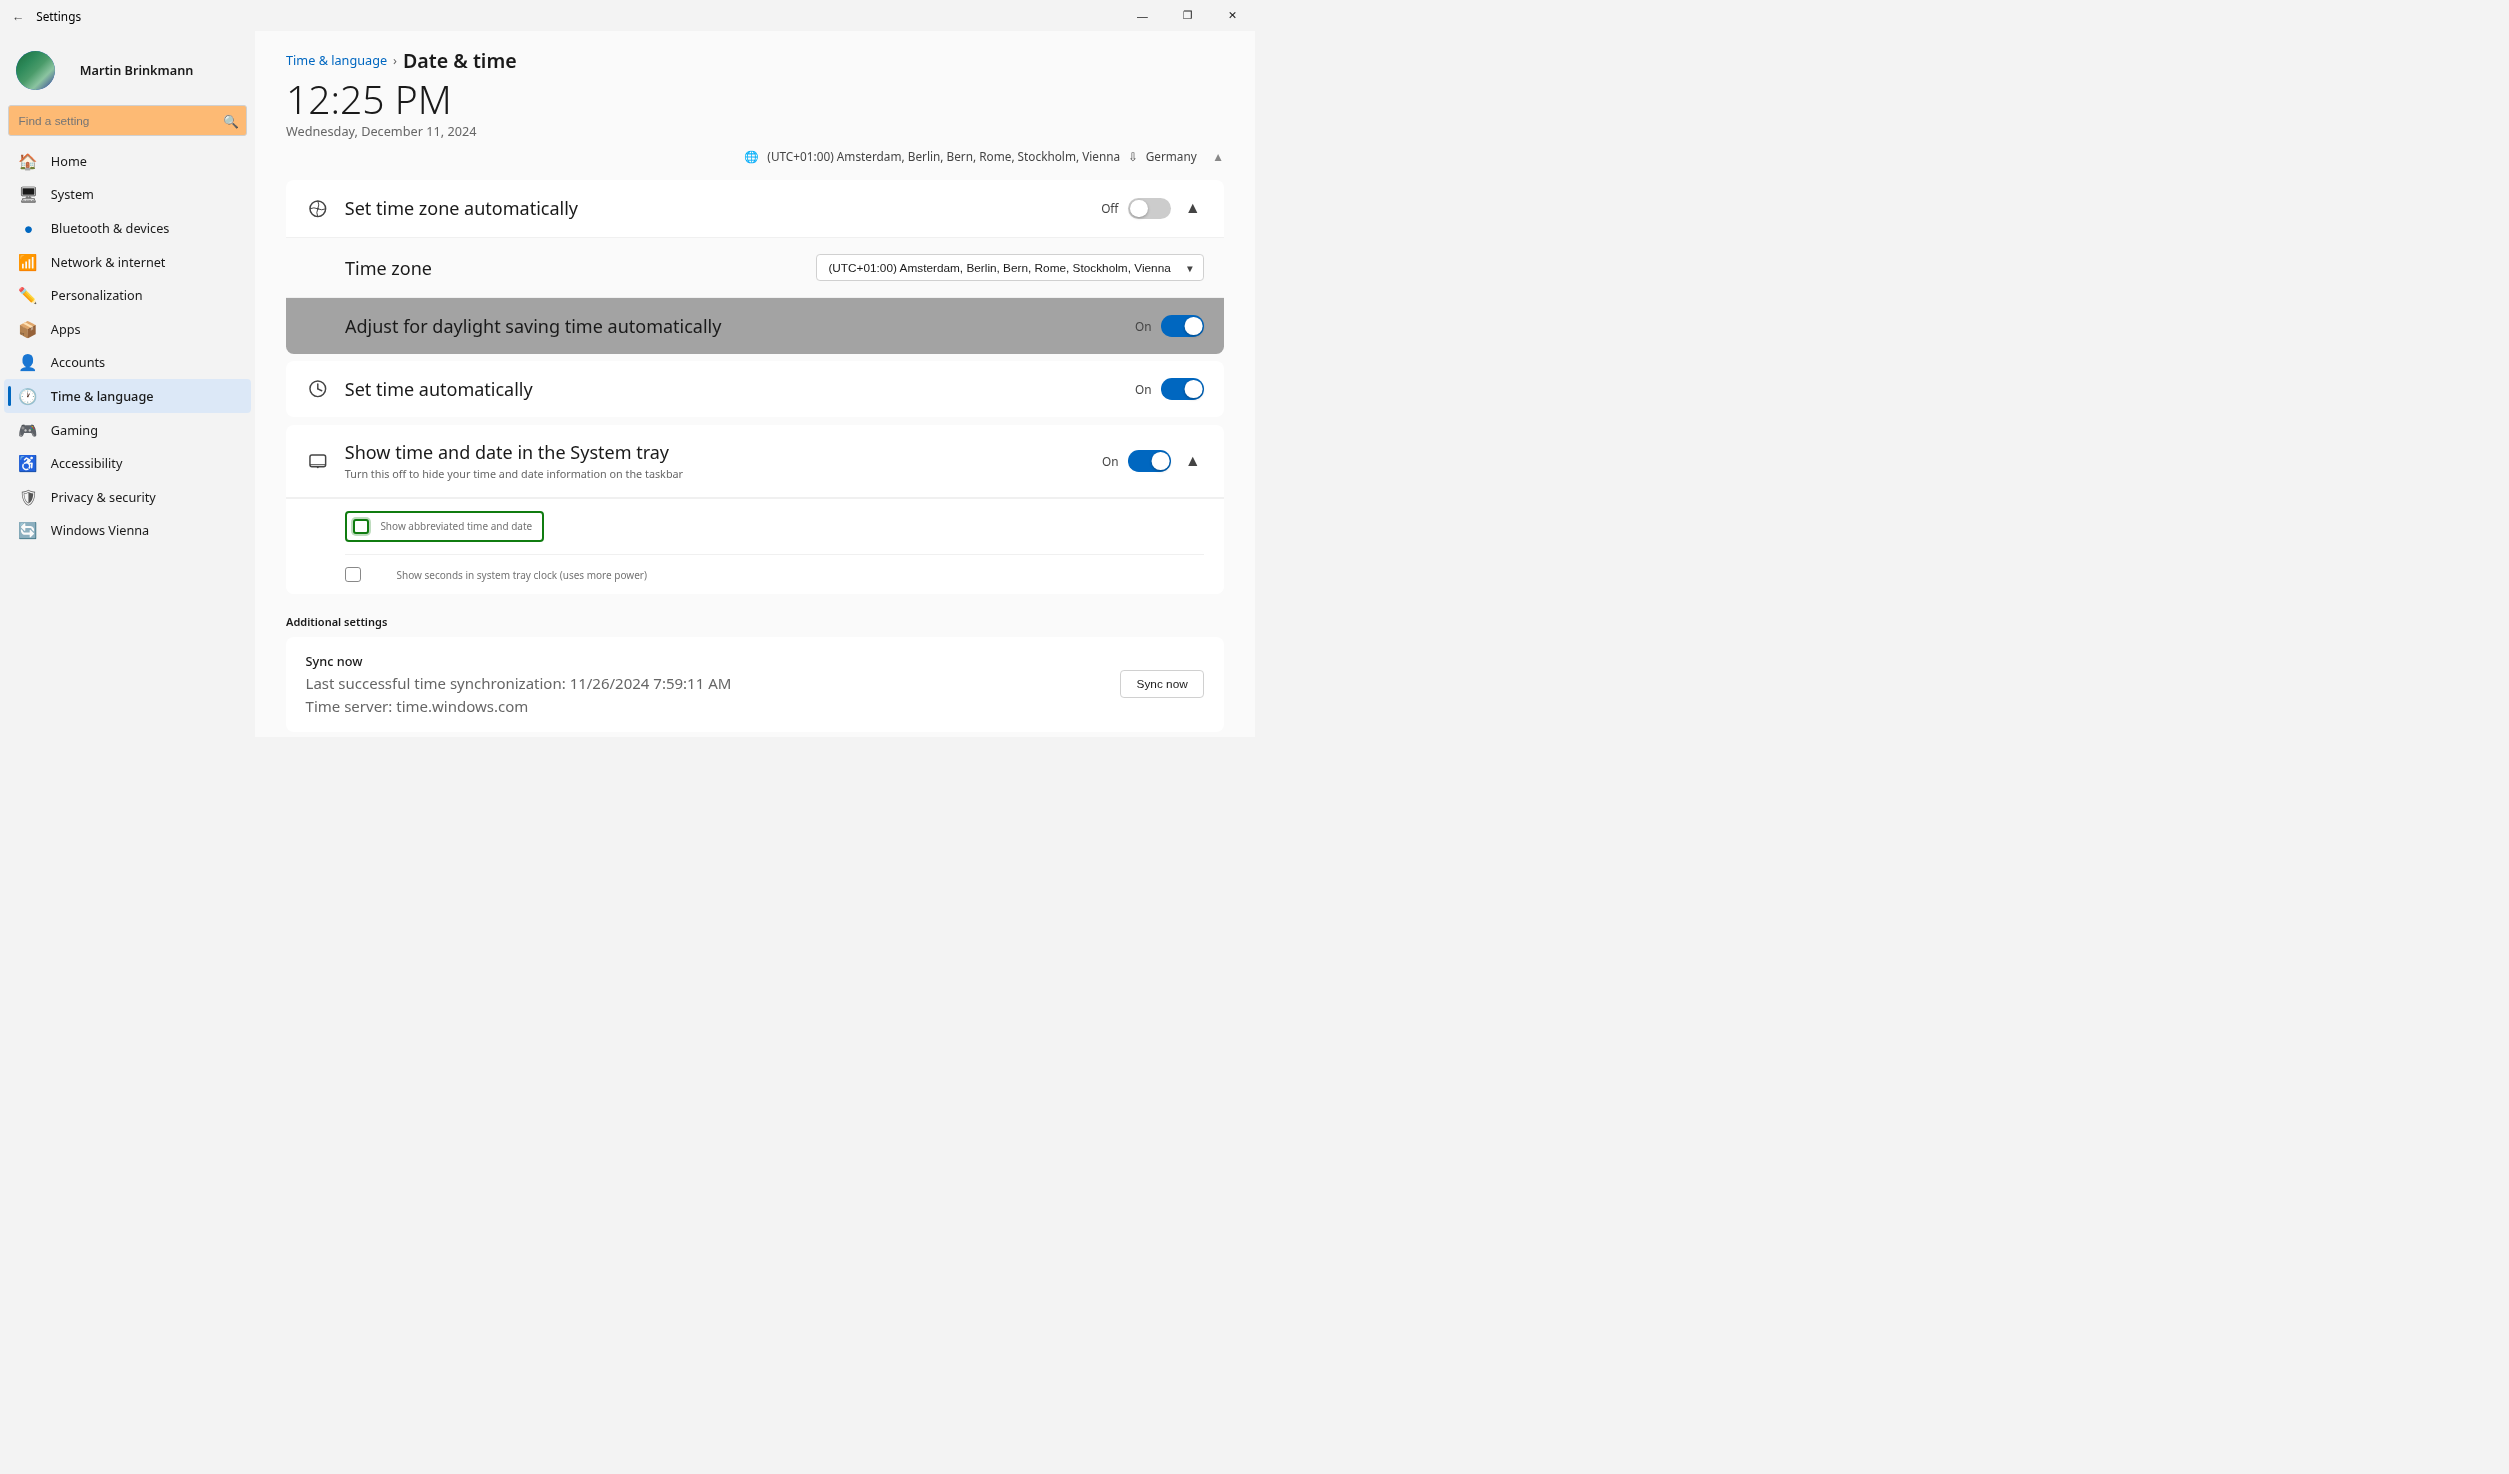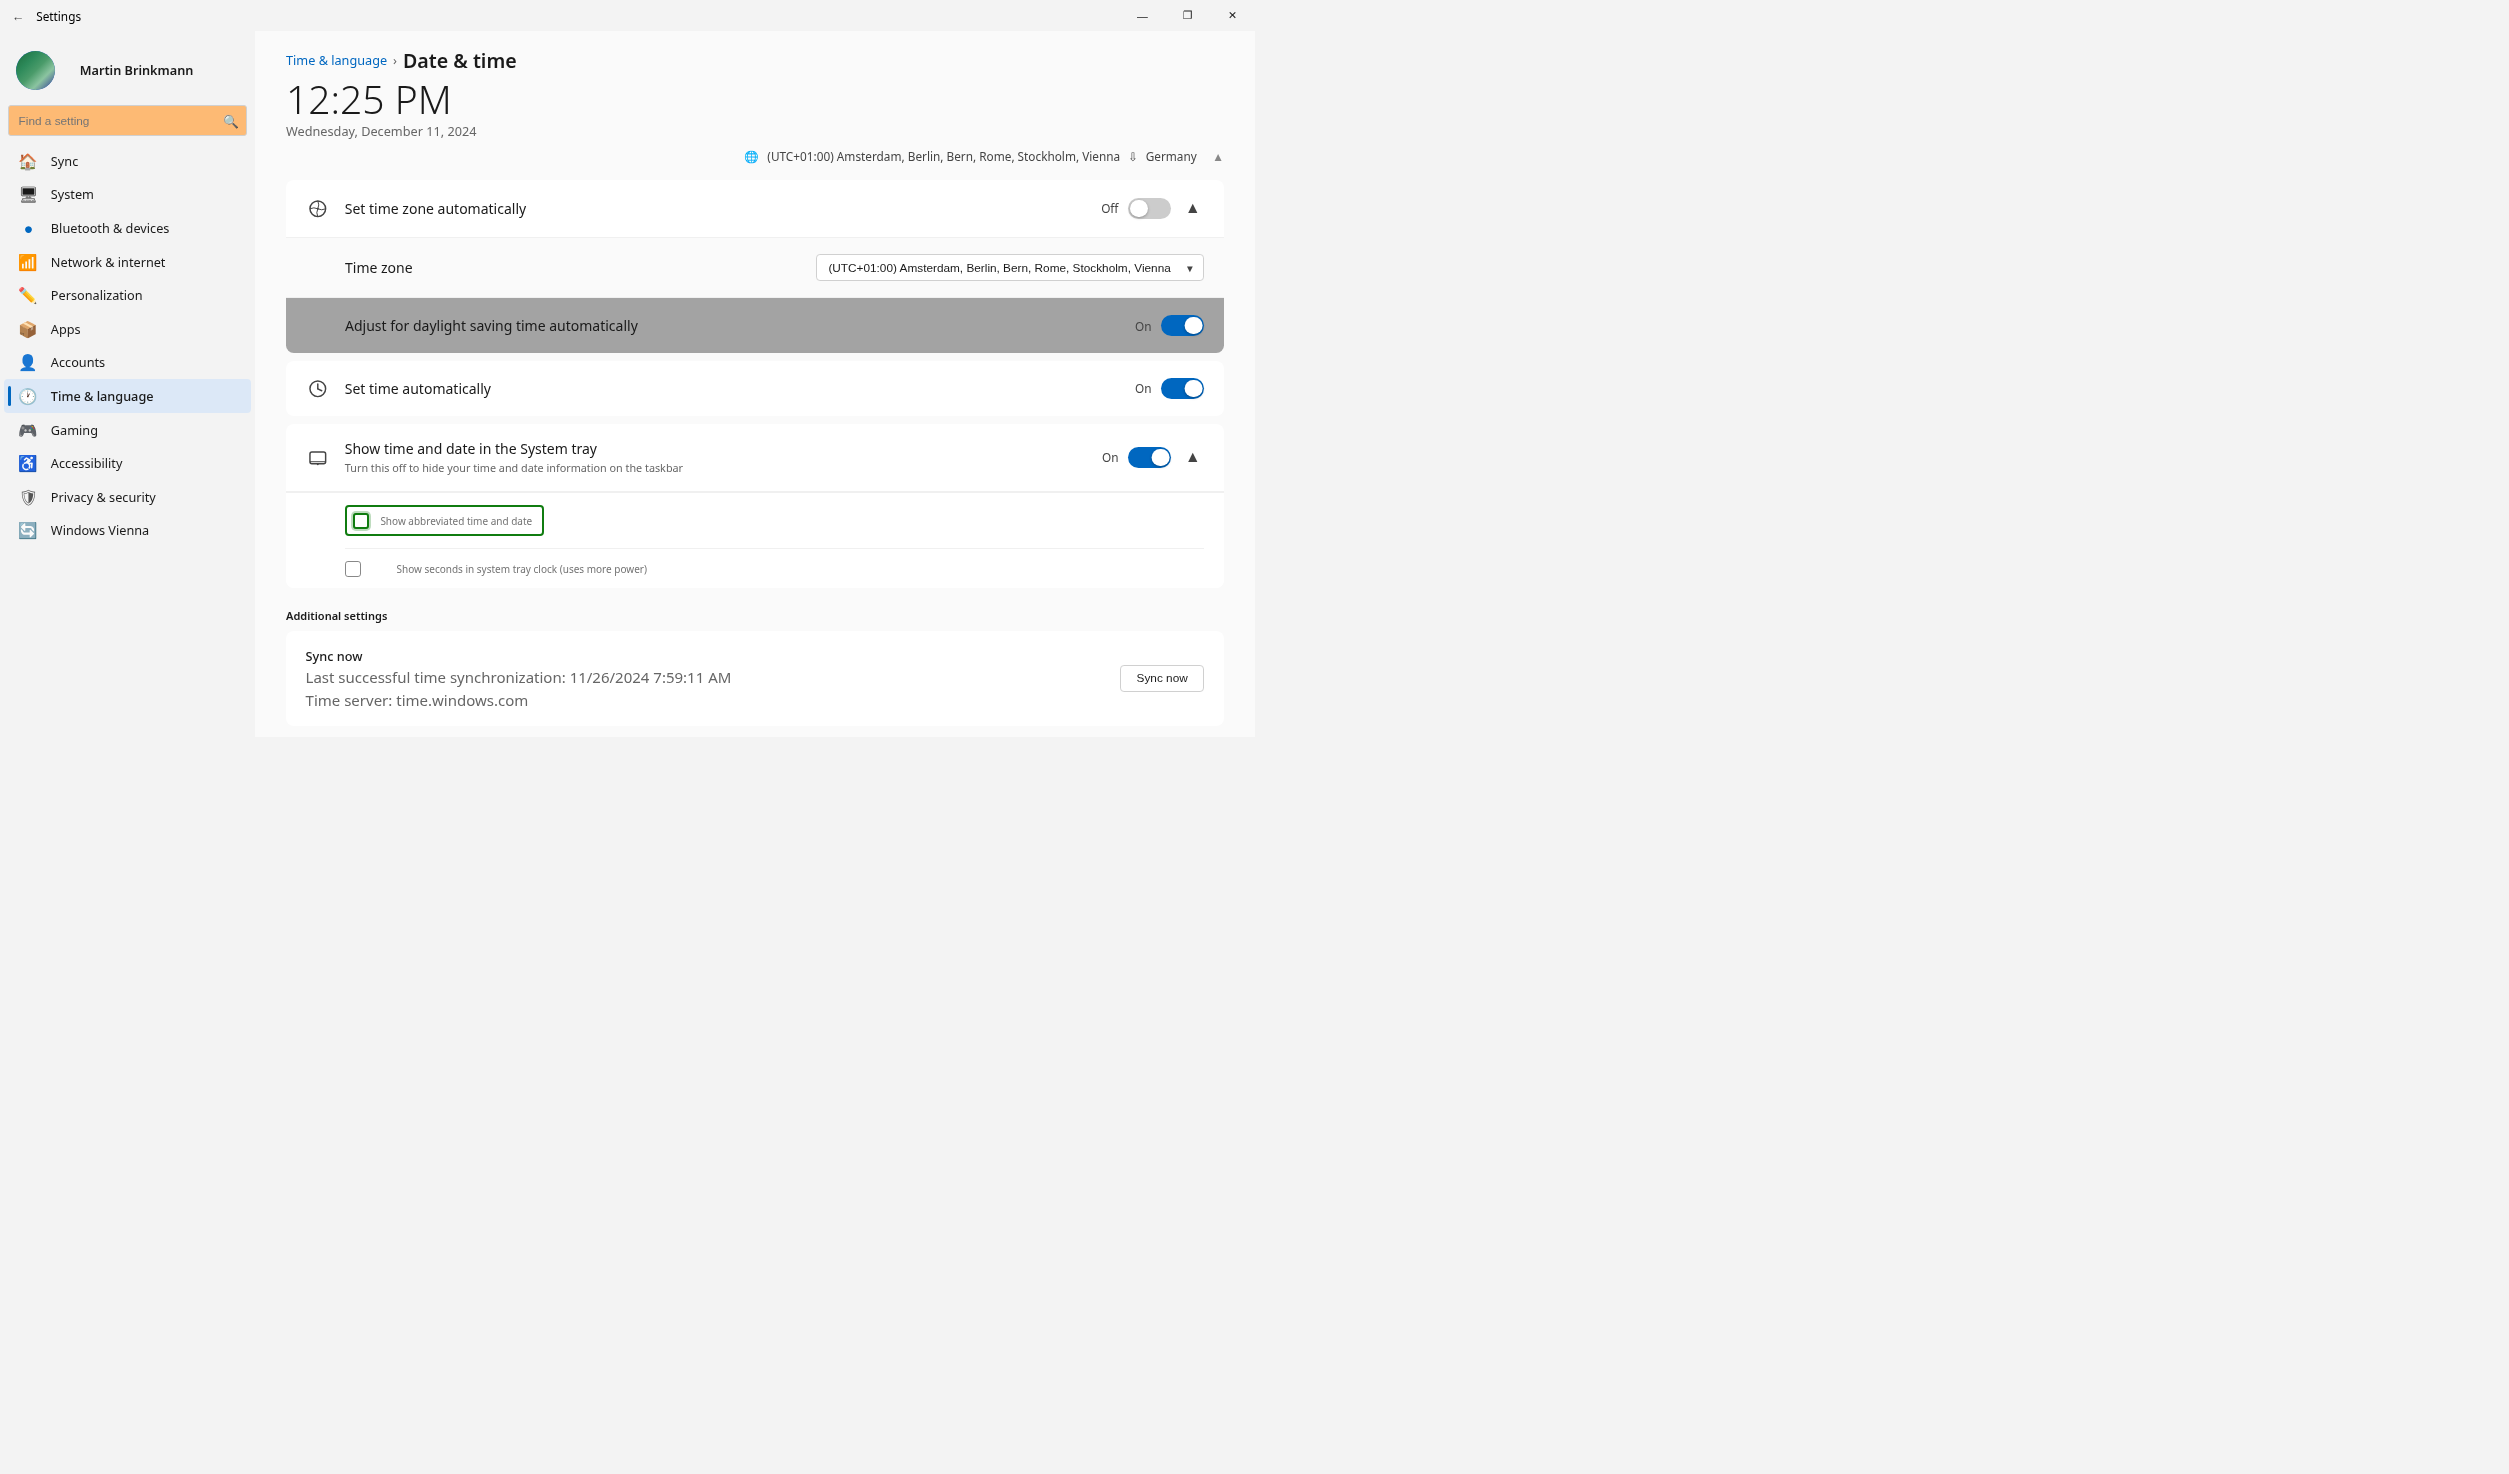--- a/index.html
+++ b/index.html
@@ -231,21 +231,21 @@
       margin-right: 15.7px;
       flex-shrink: 0;
       font-size: 17.6px;
       color: #444;
     }
 
     .setting-info {
       flex: 1;
     }
     .setting-label {
-      font-size: 14px;
+      font-size: 18px;
       color: #1a1a1a;
     }
     .setting-desc {
       font-size: 10.8px;
       color: #666;
       margin-top: 2px;
     }
 
     .setting-control {
       display: flex;
@@ -430,21 +430,21 @@
     </div>
 
     <div class="search-box">
       <input class="search-input" type="text" placeholder="Find a setting" style="">
       <span class="search-icon-wrap">🔍</span>
     </div>
 
     <nav>
       <div class="nav-item">
         <span class="nav-icon">🏠</span>
-        <span>Sync</span>
+        <span>Home</span>
       </div>
       <div class="nav-item">
         <span class="nav-icon">🖥</span>
         <span>System</span>
       </div>
       <div class="nav-item">
         <span class="nav-icon" style="color:#0067c0;">●</span>
         <span>Bluetooth &amp; devices</span>
       </div>
       <div class="nav-item">

